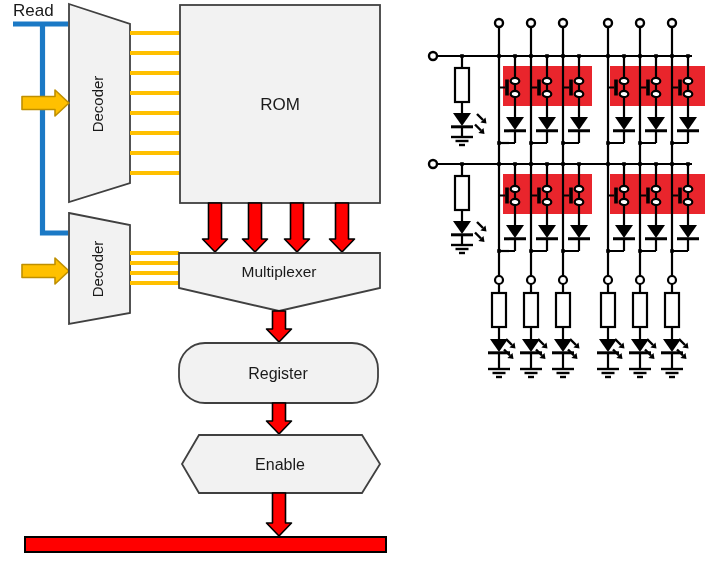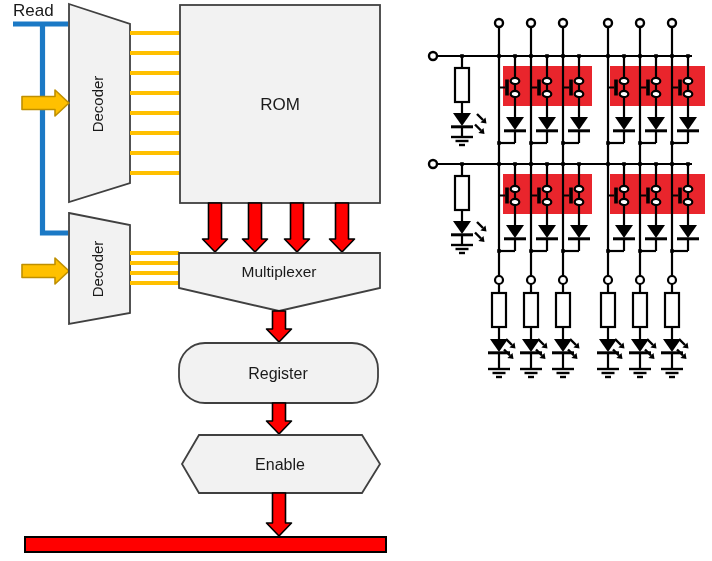--- a/index.html
+++ b/index.html
@@ -1,16 +1,16 @@
 <!DOCTYPE html>
 <html style="--accent-blue: #1b79c5; --accent-yellow: #ffc000; --yellow-border: #bf8f00; --accent-red: #ff0000; --block-red: #e9252c; --shape-fill: #f2f2f2; --shape-border: #404040; --ink: #1a1a1a; --wire: #000000;"><head>
 <meta charset="utf-8">
 <style>
   html,body{margin:0;padding:0;background:#ffffff;}
-  #stage{width:712px;height:561px;position:relative;overflow:hidden;}
+  #stage{width:712px;height:561px;position:relative;overflow:hidden;border-radius:6px;}
   .lbl{font-family:"Liberation Sans",sans-serif;fill:var(--ink);}
   .shape{fill:var(--shape-fill);stroke:var(--shape-border);stroke-width:1.8;}
   .blue-line{stroke:var(--accent-blue);stroke-width:5.2;fill:none;}
   .ylw-line{stroke:var(--accent-yellow);stroke-width:4;}
   .ylw-arrow{fill:var(--accent-yellow);stroke:var(--yellow-border);stroke-width:1.6;stroke-linejoin:round;}
   .red-arrow{fill:var(--accent-red);stroke:#000;stroke-width:1.6;stroke-linejoin:round;}
   .red-bar{fill:var(--accent-red);stroke:#000;stroke-width:2;}
   .red-block{fill:var(--block-red);}
   .wire{stroke:var(--wire);stroke-width:2.2;fill:none;}
   .comp{fill:#ffffff;stroke:#000;stroke-width:2.2;}

